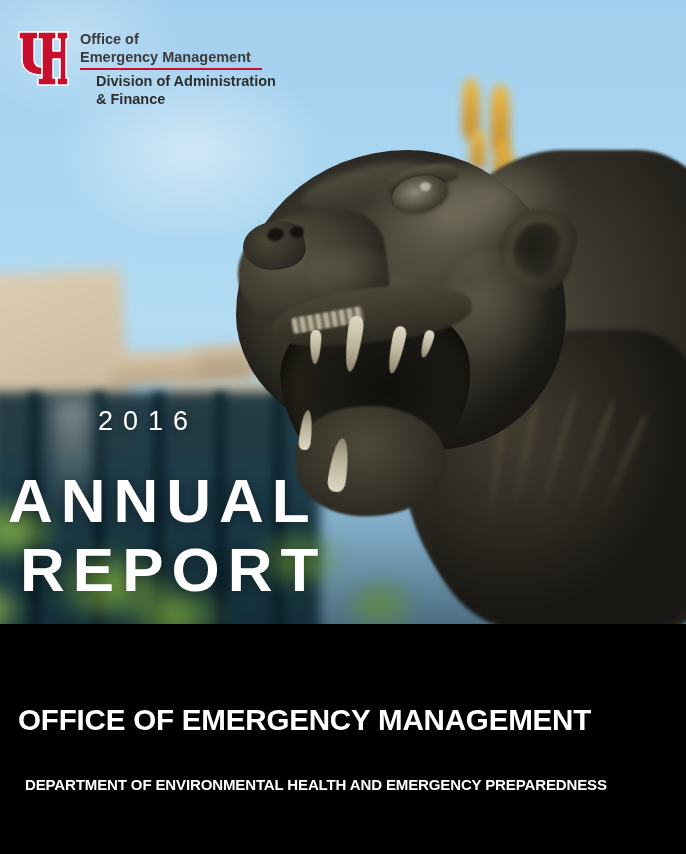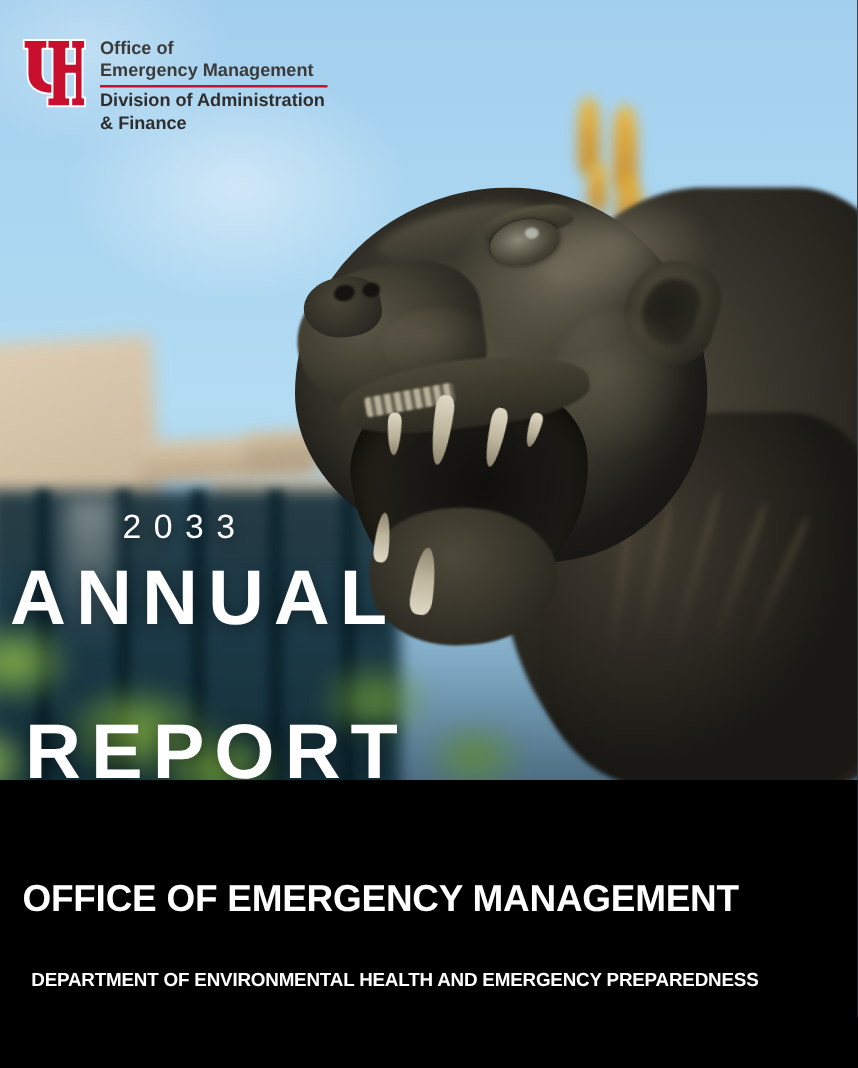--- a/index.html
+++ b/index.html
@@ -360,38 +360,37 @@
     position: absolute;
     left: 98px; top: 406px;
     font-size: 27px;
     font-weight: 400;
     color: #ffffff;
     letter-spacing: 10px;
     text-shadow: 0 1px 10px rgba(0,0,0,.45);
   }
   .annual {
     position: absolute;
-    left: 8px; top: 448px;
+    left: 8px; top: 470px;
     font-size: 62px;
     font-weight: 700;
     color: #ffffff;
     letter-spacing: 8px;
     line-height: 1;
     text-shadow: 0 2px 14px rgba(0,0,0,.40);
   }
   .report {
     position: absolute;
     left: 20px; top: 539px;
     font-size: 62px;
     font-weight: 700;
     color: #ffffff;
     letter-spacing: 8px;
     line-height: 1;
     text-shadow: 0 2px 14px rgba(0,0,0,.40);
-    margin-top: 32px;
   }
 
   
   .logo {
     position: absolute;
     left: 16px; top: 28px;
     display: flex;
     align-items: flex-start;
     gap: 10px;
   }
@@ -409,20 +408,21 @@
     background: #c8102e;
     margin: 2px 0 3px 0;
     width: 182px;
   }
   .logo-line2 {
     font-size: 14.5px;
     color: #2e2e2e;
     line-height: 1.22;
     font-weight: 700;
     white-space: pre-line;
+    margin-left: 16px;
   }
 
   
   .footer {
     position: absolute;
     left: 0; top: 624px;
     width: 686px;
     height: 230px;
     background: #000000;
   }
@@ -511,21 +511,21 @@
       <div class="upper-lip"></div>
       <div class="teeth-row"></div>
       <div class="fang f1"></div>
       <div class="fang f2"></div>
       <div class="fang f3"></div>
       <div class="fang f6"></div>
       <div class="fang f4"></div>
       <div class="fang f5"></div>
     </div>
 
-    <div class="year">2033</div>
+    <div class="year">2016</div>
     <div class="annual">ANNUAL</div>
     <div class="report">REPORT</div>
 
     <div class="logo">
       <svg class="uh-mark" viewBox="0 0 108 120">
         <g fill="#c8102e" stroke="#ffffff" stroke-width="3" stroke-linejoin="round">
           <path d="M6 8 H44 V22 H36 V62 C36 72 42 78 52 78 V94 C26 94 12 82 12 62 V22 H6 Z"></path>
           <path d="M44 8 H82 V22 H74 V46 H88 V22 H80 V8 H104 V22 H100 V100 H104 V114 H80 V100 H88 V62 H74 V100 H82 V114 H44 V100 H52 V22 H44 Z"></path>
         </g>
       </svg>

